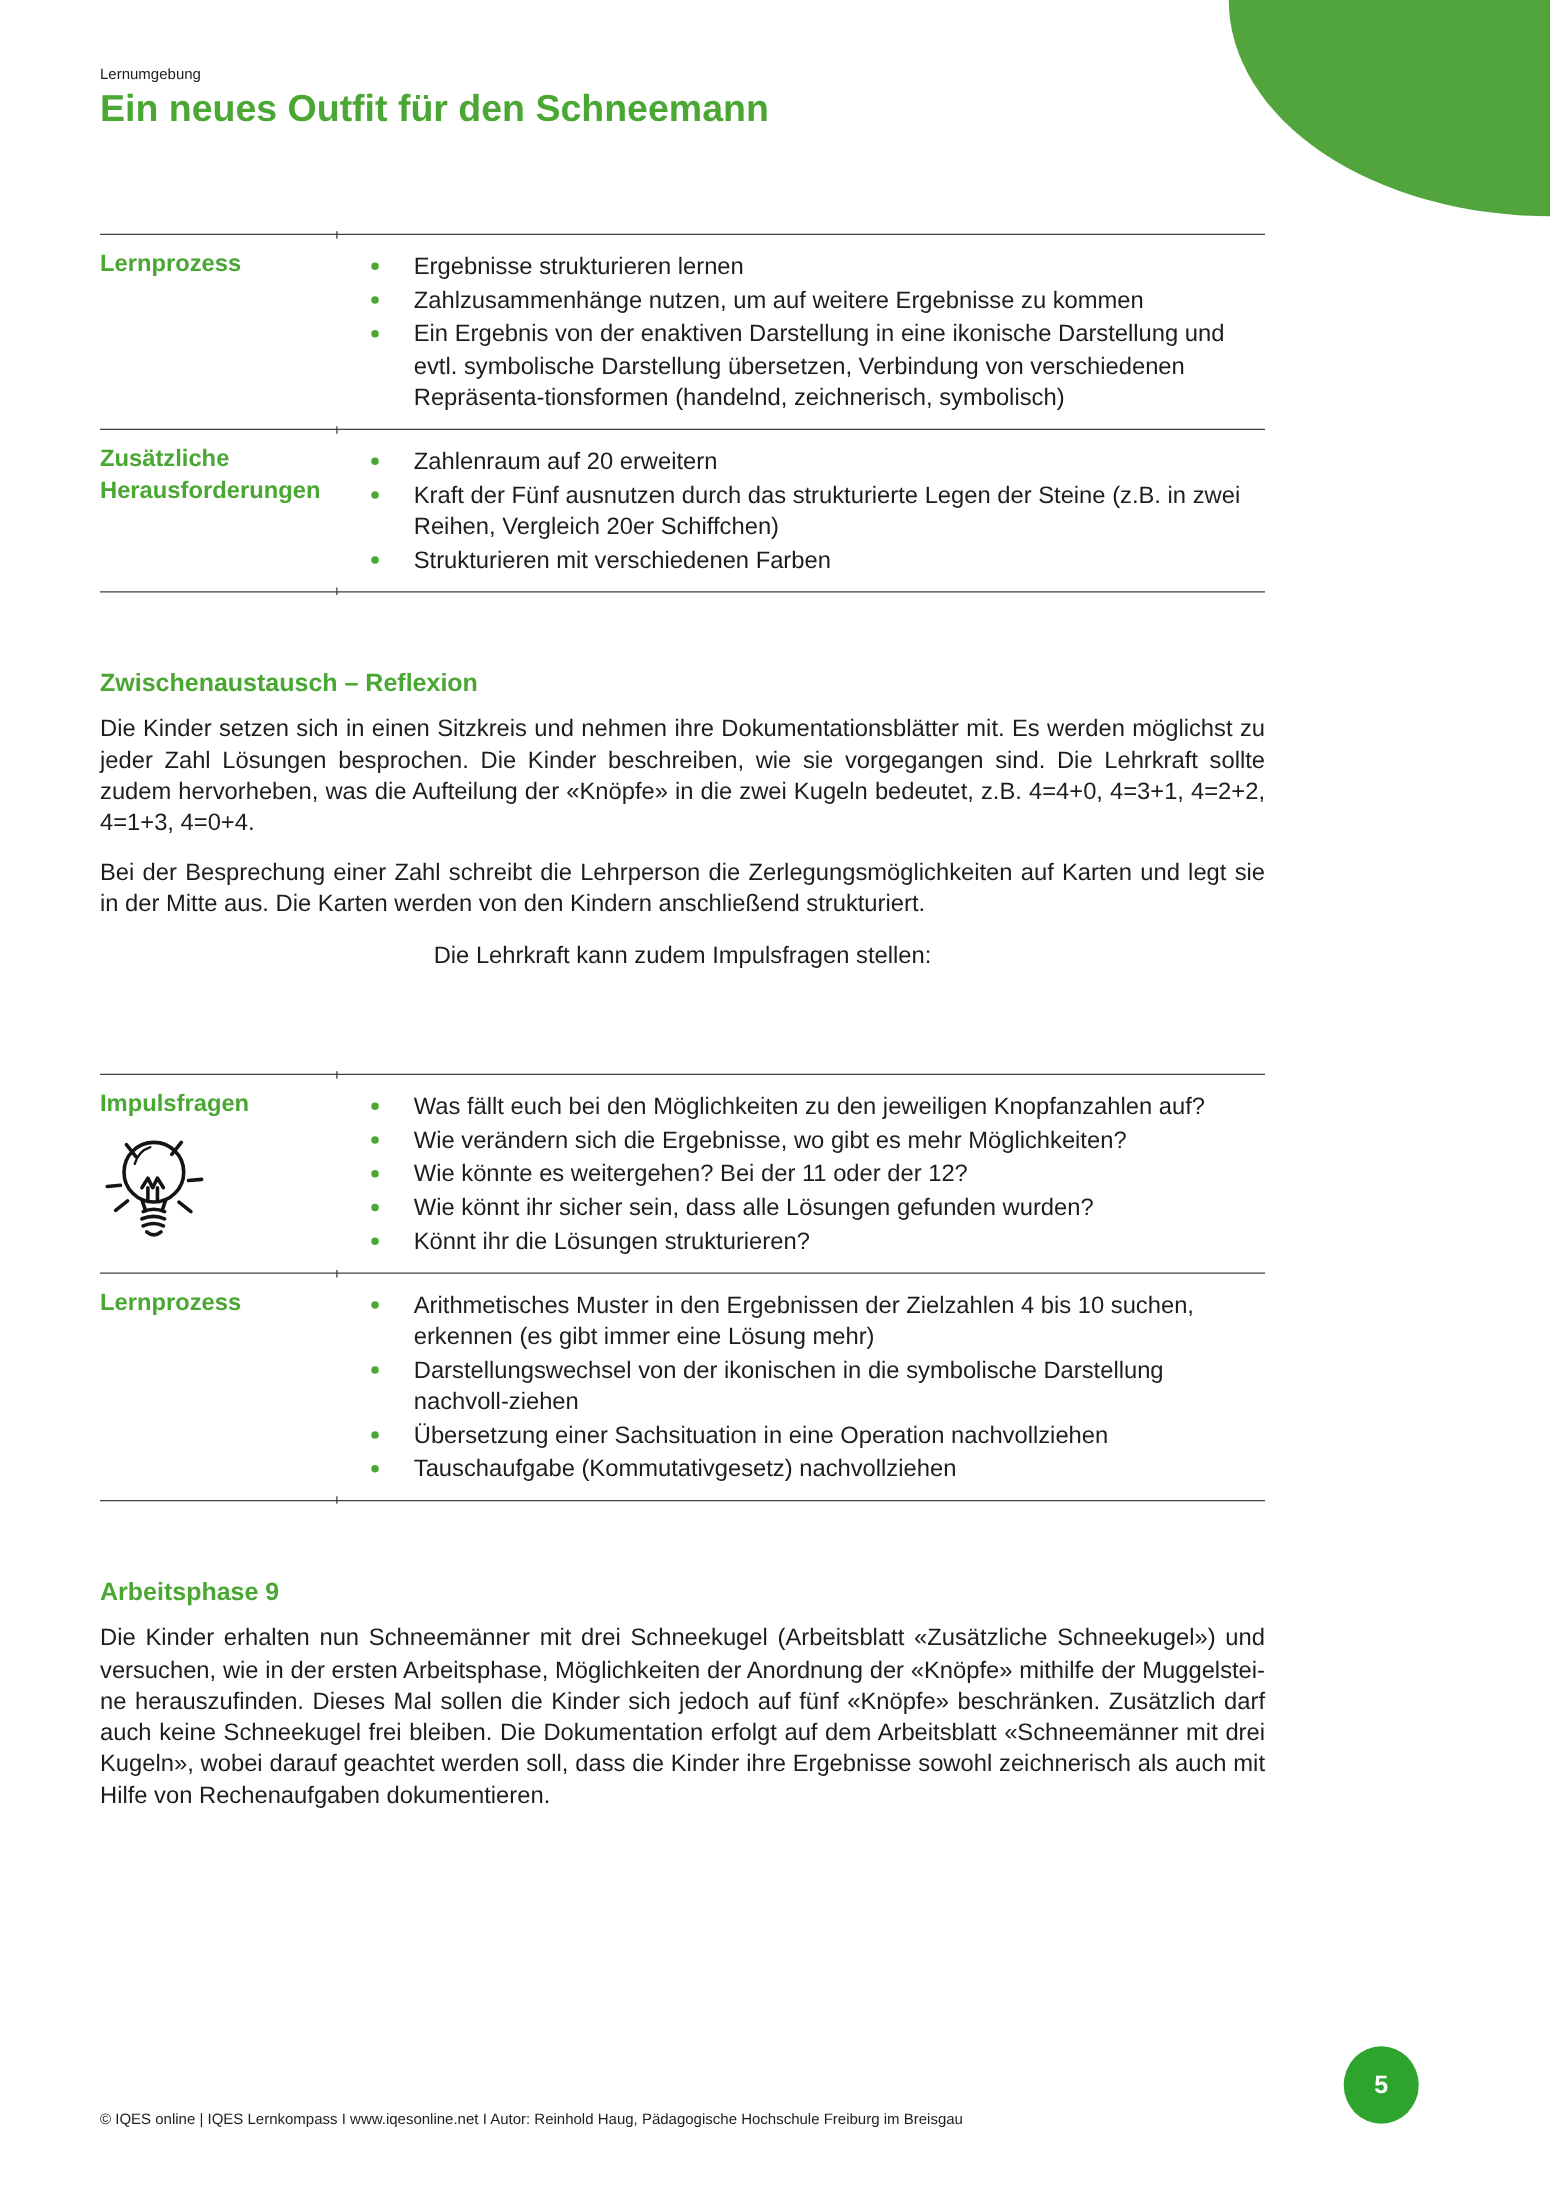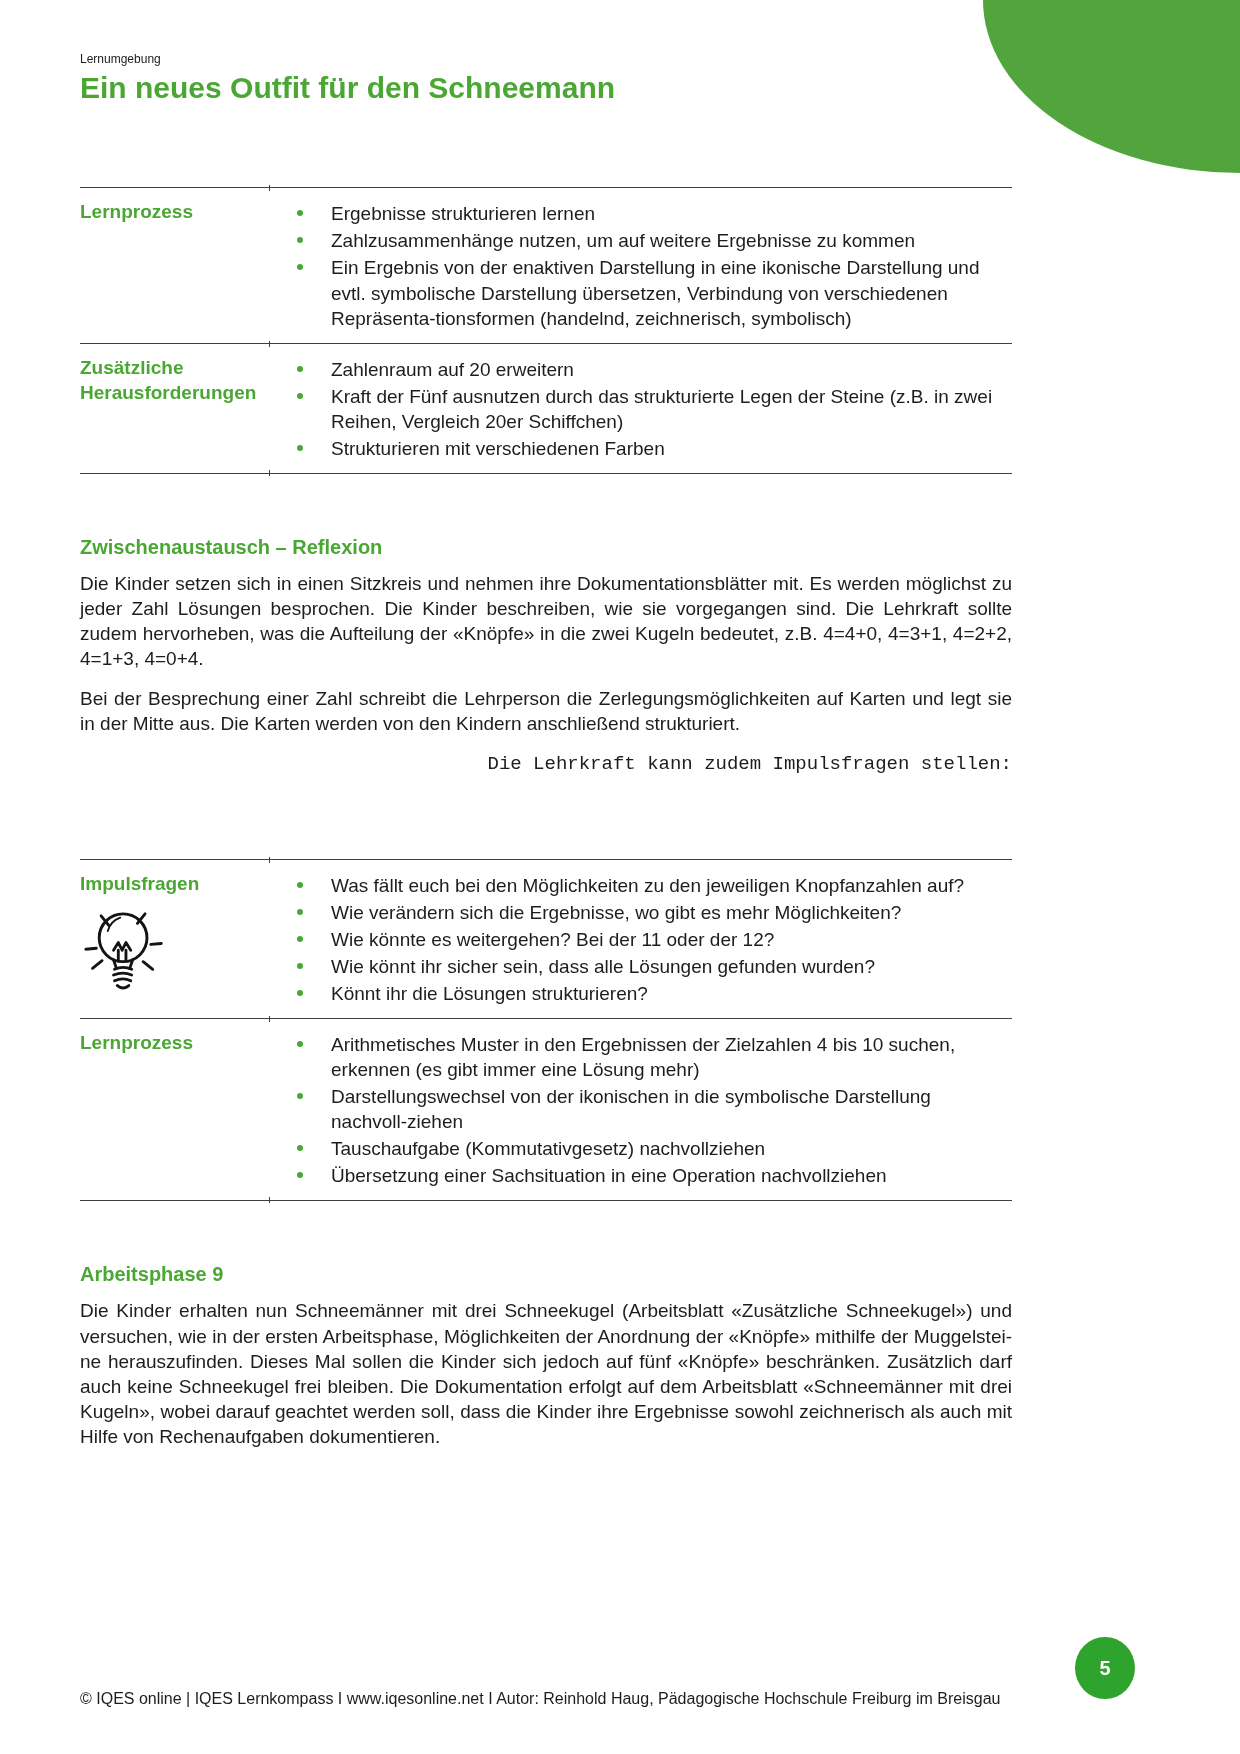--- a/index.html
+++ b/index.html
@@ -37,26 +37,26 @@
   .t-content{flex:1;}
   ul.bullet-list{list-style:none;margin:0;padding:0;}
   ul.bullet-list li{position:relative;padding-left:37px;margin:2px 0;}
   ul.bullet-list li::before{
     content:"";position:absolute;left:3px;top:9px;width:6px;height:6px;border-radius:50%;
     background:var(--green);
   }
   
   h2.section-heading{margin:62px 0 12px;font-size:20px;color:var(--green);font-weight:bold;line-height:1.15;}
   p.body-par{margin:0 0 15px;text-align:justify;}
-  p.body-par.no-justify{text-align:right;font-family:Liberation Mono, monospace;}
+  p.body-par.no-justify{text-align:center;}
   
   .bulb-wrap{margin:10px 0 0 2px;width:86px;}
   .bulb-wrap svg{display:block;}
   
-  .footer-text{position:absolute;left:80px;top:1688px;font-size:16px;color:var(--ink);}
+  .footer-text{position:absolute;left:80px;top:1688px;font-size:12px;color:var(--ink);}
   .page-circle{
     position:absolute;left:1075px;top:1637px;width:60px;height:62px;border-radius:50%;
     background:var(--circle-green);color:#fff;display:flex;align-items:center;justify-content:center;
     font-size:20px;font-weight:bold;
   }
 </style>
 </head>
 <body>
 
 <div class="corner-blob"></div>
@@ -132,22 +132,22 @@
           <li>Könnt ihr die Lösungen strukturieren?</li>
         </ul>
       </div>
     </div>
     <div class="t-row">
       <div class="t-label">Lernprozess</div>
       <div class="t-content">
         <ul class="bullet-list">
           <li>Arithmetisches Muster in den Ergebnissen der Zielzahlen 4 bis 10 suchen, erkennen (es gibt immer eine Lösung mehr)</li>
           <li>Darstellungswechsel von der ikonischen in die symbolische Darstellung nachvoll-ziehen</li>
+          <li>Übersetzung einer Sachsituation in eine Operation nachvollziehen</li>
           <li>Tauschaufgabe (Kommutativgesetz) nachvollziehen</li>
-          <li>Übersetzung einer Sachsituation in eine Operation nachvollziehen</li>
         </ul>
       </div>
     </div>
   </section>
 
   <h2 class="section-heading">Arbeitsphase 9</h2>
   <p class="body-par">Die Kinder erhalten nun Schneemänner mit drei Schneekugel (Arbeitsblatt «Zusätzliche Schneekugel») und versuchen, wie in der ersten Arbeitsphase, Möglichkeiten der Anordnung der «Knöpfe» mithilfe der Muggelstei-ne herauszufinden. Dieses Mal sollen die Kinder sich jedoch auf fünf «Knöpfe» beschränken. Zusätzlich darf auch keine Schneekugel frei bleiben. Die Dokumentation erfolgt auf dem Arbeitsblatt «Schneemänner mit drei Kugeln», wobei darauf geachtet werden soll, dass die Kinder ihre Ergebnisse sowohl zeichnerisch als auch mit Hilfe von Rechenaufgaben dokumentieren.</p>
 
 </div>
 

